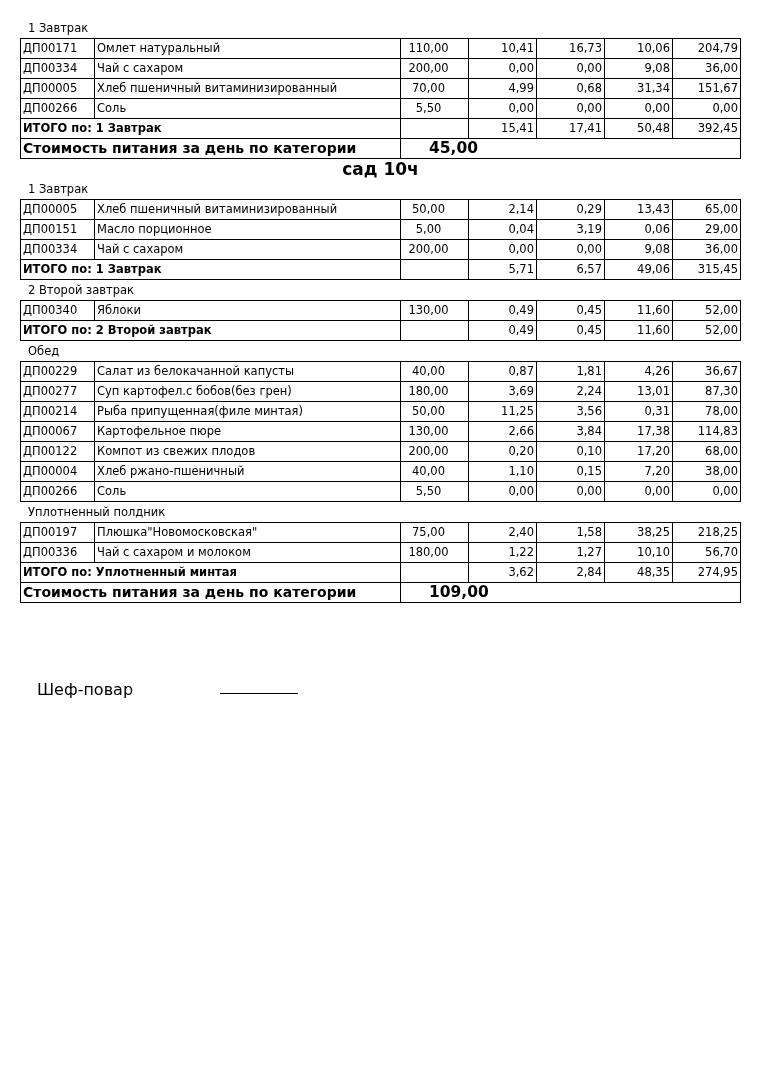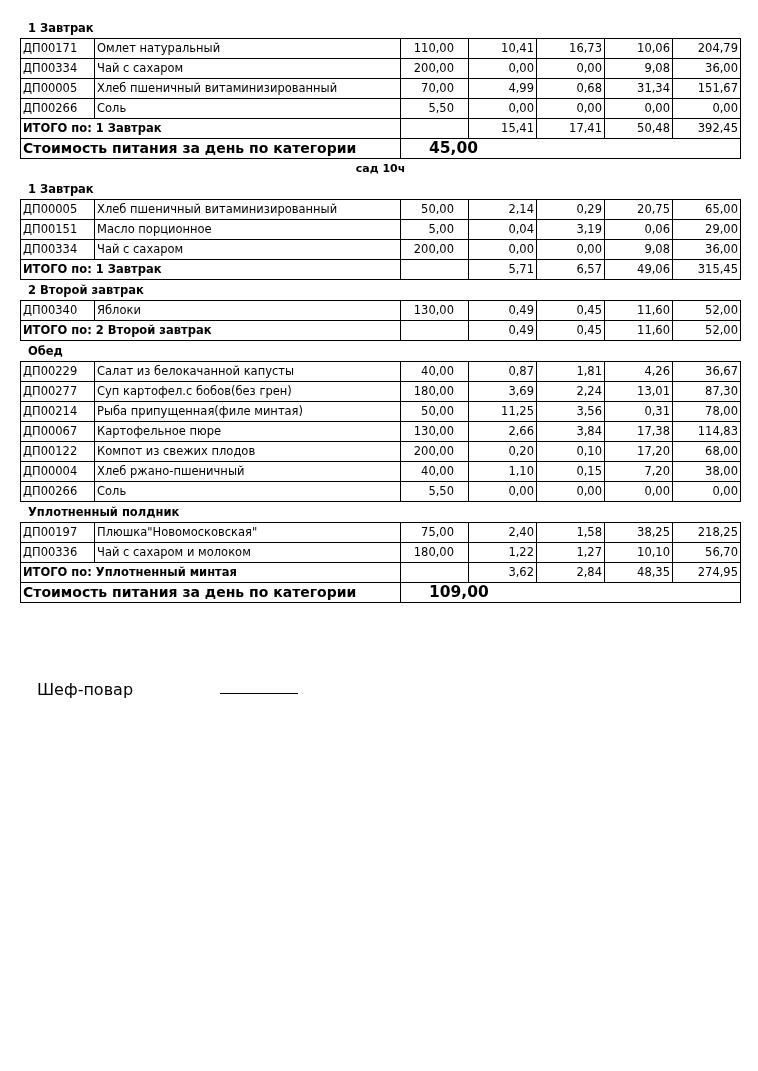--- a/index.html
+++ b/index.html
@@ -1,28 +1,28 @@
 <!DOCTYPE html>
 <html><head>
 <meta charset="utf-8">
 <style>
   html, body { margin: 0; padding: 0; background: #ffffff; }
   body { width: 758px; height: 1071px; position: relative; font-family: "DejaVu Sans", sans-serif; color: #000; overflow: hidden; }
   .page { position: absolute; left: 20px; top: 18px; width: 721px; }
-  .section-title { font-size: 11.5px; font-weight: bold; height: 20px; line-height: 20px; padding-left: 8px; }
-  .center-title { font-size: 11px; font-weight: bold; height: 20px; line-height: 20px; text-align: center; padding-left: 0; }
+  .section-title { font-size: 11.5px; font-weight: normal; height: 20px; line-height: 20px; padding-left: 8px; }
+  .center-title { font-size: 17px; font-weight: bold; height: 20px; line-height: 20px; text-align: center; padding-left: 0; }
   table { border-collapse: collapse; width: 721px; table-layout: fixed; }
   td { border: 1px solid #000; height: 19px; padding: 0 2px; font-size: 11.5px; white-space: nowrap; overflow: hidden; line-height: 19px; }
   col.c-code { width: 74px; }
   col.c-name { width: 306px; }
   col.c-w { width: 68px; }
   col.c-n { width: 68px; }
   col.c-kc { width: 68px; }
   td.num { text-align: right; }
-  td.wt { text-align: right; padding-right: 14px; }
+  td.wt { text-align: center; padding-right: 14px; }
   tr.total td { font-weight: bold; margin-top: 44px; }
   tr.total td.num { font-weight: normal; }
   tr.cost td { font-weight: bold; font-size: 14px; height: 19px; line-height: 19px; }
   tr.cost td.costval { font-size: 15.5px; padding-left: 28px; }
   .signature { position: absolute; left: 37px; top: 680px; font-size: 16px; }
   .sig-line { position: absolute; left: 220px; top: 693px; width: 78px; border-bottom: 1px solid #000; height: 0; }
 </style>
 </head>
 <body>
 
@@ -101,21 +101,21 @@
         <col class="c-n">
         <col class="c-kc">
       </colgroup>
       <tbody>
         <tr>
           <td>ДП00005</td>
           <td>Хлеб пшеничный витаминизированный</td>
           <td class="wt">50,00</td>
           <td class="num">2,14</td>
           <td class="num">0,29</td>
-          <td class="num">20,75</td>
+          <td class="num">13,43</td>
           <td class="num">65,00</td>
         </tr>
         <tr>
           <td>ДП00151</td>
           <td>Масло порционное</td>
           <td class="wt">5,00</td>
           <td class="num">0,04</td>
           <td class="num">3,19</td>
           <td class="num">0,06</td>
           <td class="num">29,00</td>

